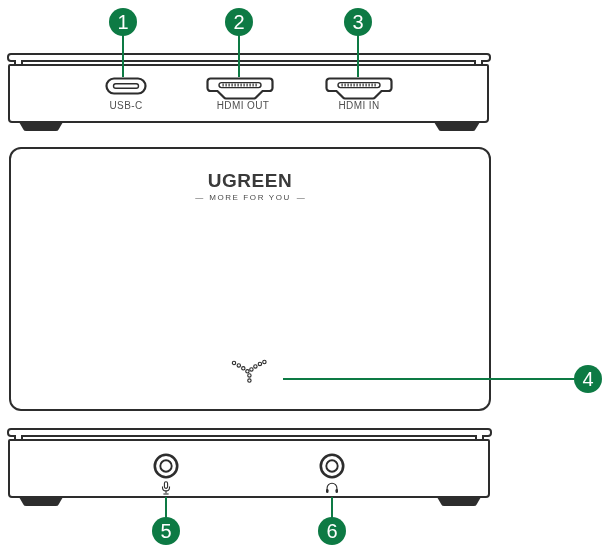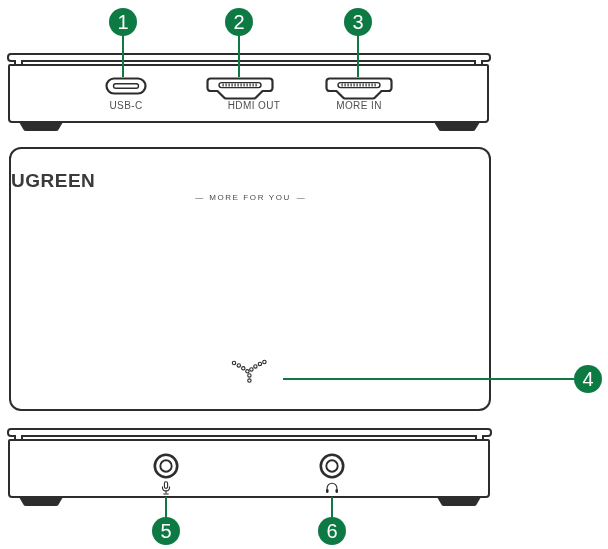--- a/index.html
+++ b/index.html
@@ -44,21 +44,21 @@
     font-size:20px;line-height:1;font-weight:400;
   }
   .cline{position:absolute;background:var(--accent-green);}
   
   .port-label{
     position:absolute;transform:translateX(-50%);
     font-size:10px;line-height:9px;letter-spacing:.4px;white-space:nowrap;
     color:var(--label-gray);
   }
   .logo{
-    position:absolute;left:0;right:0;text-align:left;
+    position:absolute;left:0;right:0;text-align:center;
     font-size:19px;font-weight:700;letter-spacing:.5px;color:#3a3a3a;
   }
   .tagline{
     position:absolute;left:0;right:0;
     display:flex;align-items:center;justify-content:center;gap:6px;
     font-size:8px;letter-spacing:1.6px;color:#4a4a4a;white-space:nowrap;
   }
   .tagline .dash{letter-spacing:0;}
   
   .st{stroke:var(--outline-dark);fill:none;}
@@ -82,28 +82,28 @@
       <rect class="st-f" x="1.5" y="1.5" width="39" height="15" rx="7.5" stroke-width="2.2"></rect>
       <rect class="st" x="8.5" y="6.8" width="25" height="4.4" rx="2.2" stroke-width="1.4"></rect>
     </svg>
     <div class="port-label" style="left:126px;top:101px">USB-C</div>
 
     <svg class="abs" style="left:206px;top:77px" width="68" height="24" viewBox="0 0 68 24">
       <path class="st-f" stroke-width="2.2" d="M4.5 1.5 H63.5 A3 3 0 0 1 66.5 4.5 V11 A3 3 0 0 1 63.5 14 H56.5 L50 20.5 A3 3 0 0 1 48 21.5 H20 A3 3 0 0 1 18 20.5 L11.5 14 H4.5 A3 3 0 0 1 1.5 11 V4.5 A3 3 0 0 1 4.5 1.5 Z"></path>
       <rect class="st" x="13" y="5.6" width="42" height="5" rx="2.5" stroke-width="1.4"></rect>
       <line class="st" x1="16.5" y1="8.1" x2="51.5" y2="8.1" stroke-width="3" stroke-dasharray="1.2 1.8"></line>
     </svg>
-    <div class="port-label" style="left:254px;top:101px">HDMI OUT</div>
+    <div class="port-label" style="left:243px;top:101px">HDMI OUT</div>
 
     <svg class="abs" style="left:325px;top:77px" width="68" height="24" viewBox="0 0 68 24">
       <path class="st-f" stroke-width="2.2" d="M4.5 1.5 H63.5 A3 3 0 0 1 66.5 4.5 V11 A3 3 0 0 1 63.5 14 H56.5 L50 20.5 A3 3 0 0 1 48 21.5 H20 A3 3 0 0 1 18 20.5 L11.5 14 H4.5 A3 3 0 0 1 1.5 11 V4.5 A3 3 0 0 1 4.5 1.5 Z"></path>
       <rect class="st" x="13" y="5.6" width="42" height="5" rx="2.5" stroke-width="1.4"></rect>
       <line class="st" x1="16.5" y1="8.1" x2="51.5" y2="8.1" stroke-width="3" stroke-dasharray="1.2 1.8"></line>
     </svg>
-    <div class="port-label" style="left:359px;top:101px">MORE IN</div>
+    <div class="port-label" style="left:359px;top:101px">HDMI IN</div>
   </div>
 
   <div class="panel" style="left:9px;top:147px;width:482px;height:264px">
     <div class="logo" style="top:21px">UGREEN</div>
     <div class="tagline" style="top:44px">
       <span class="dash">—</span>
       <span>MORE FOR YOU</span>
       <span class="dash">—</span>
     </div>
 

